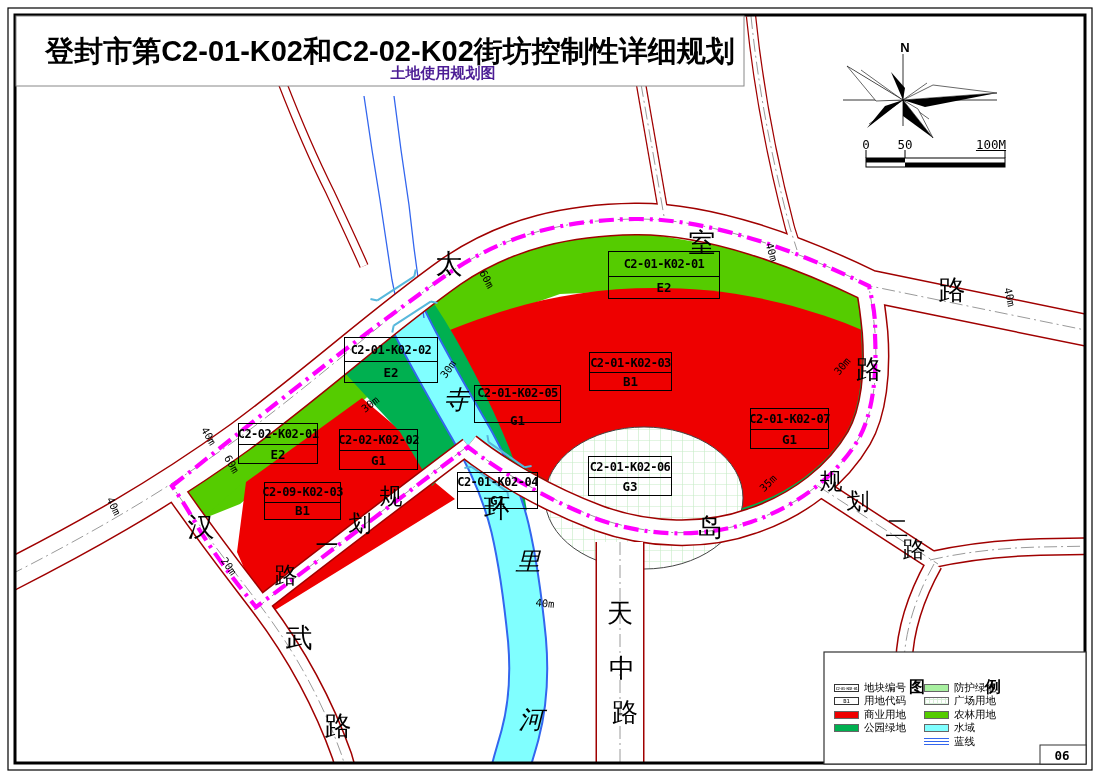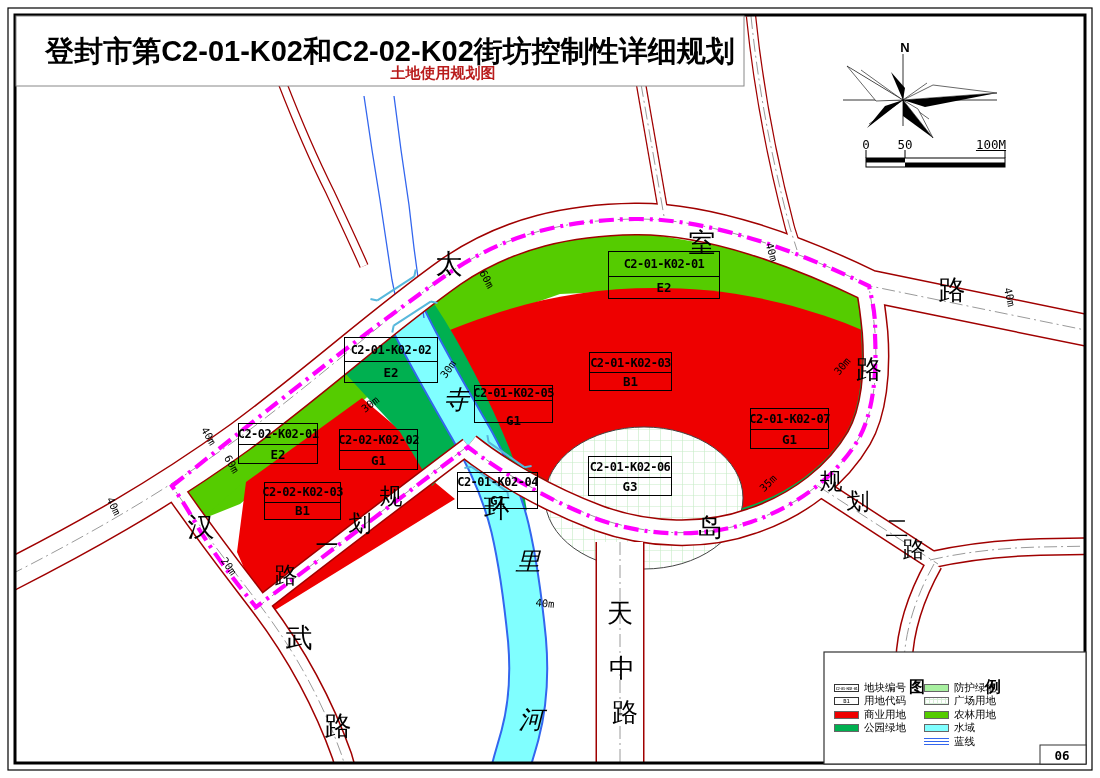--- a/index.html
+++ b/index.html
@@ -10,21 +10,21 @@
   *{box-sizing:border-box;margin:0;padding:0}
   html,body{width:1100px;height:778px;background:#fff;overflow:hidden;
     font-family:"Liberation Sans",sans-serif;}
   #page{position:relative;width:1100px;height:778px;background:#fff}
   #map-svg{position:absolute;left:0;top:0}
   #labels{position:absolute;left:0;top:0;width:1100px;height:778px;pointer-events:none}
   
   .title-main{position:absolute;left:390px;top:32px;transform:translateX(-50%);
     font-size:29px;font-weight:bold;white-space:nowrap;letter-spacing:0px;color:#000}
   .title-sub{position:absolute;left:443px;top:64px;transform:translateX(-50%);
-    font-size:15px;font-weight:bold;white-space:nowrap;color:#b91c1c}
+    font-size:15px;font-weight:bold;white-space:nowrap;color:#4c1d95}
   
   .parcel-label{position:absolute;border:1.6px solid #000;display:flex;flex-direction:column;
     background:transparent}
   .pl-code{flex:1.15;display:flex;align-items:center;justify-content:center;
     border-bottom:1.1px solid #000;font-family:"DejaVu Sans Mono",monospace;
     font-size:12px;font-weight:bold;letter-spacing:-0.5px;white-space:nowrap}
   .pl-use{flex:1;display:flex;align-items:center;justify-content:center;
     font-family:"DejaVu Sans Mono",monospace;font-size:12.5px;font-weight:bold}
   
   .map-char{position:absolute;transform:translate(-50%,-50%);color:#000;
@@ -265,21 +265,21 @@
         <div class="pl-use">E2</div>
       </div>
       <div class="parcel-label" style="left: 344px; top: 337px; width: 94px; height: 46px;">
         <div class="pl-code">C2-01-K02-02</div>
         <div class="pl-use">E2</div>
       </div>
       <div class="parcel-label" style="left: 589px; top: 352px; width: 83px; height: 39px;">
         <div class="pl-code">C2-01-K02-03</div>
         <div class="pl-use">B1</div>
       </div>
-      <div class="parcel-label" style="left: 474px; top: 385px; width: 79px; height: 38px; gap: 12px;">
+      <div class="parcel-label" style="left: 474px; top: 385px; width: 87px; height: 38px; gap: 12px;">
         <div class="pl-code">C2-01-K02-05</div>
         <div class="pl-use">G1</div>
       </div>
       <div class="parcel-label" style="left: 457px; top: 444px; width: 81px; height: 37px; margin-top: 28px;">
         <div class="pl-code">C2-01-K02-04</div>
         <div class="pl-use">G1</div>
       </div>
       <div class="parcel-label" style="left: 588px; top: 456px; width: 84px; height: 40px;">
         <div class="pl-code">C2-01-K02-06</div>
         <div class="pl-use">G3</div>
@@ -290,21 +290,21 @@
       </div>
       <div class="parcel-label" style="left: 238px; top: 423px; width: 80px; height: 41px;">
         <div class="pl-code">C2-02-K02-01</div>
         <div class="pl-use">E2</div>
       </div>
       <div class="parcel-label" style="left: 339px; top: 429px; width: 79px; height: 41px;">
         <div class="pl-code">C2-02-K02-02</div>
         <div class="pl-use">G1</div>
       </div>
       <div class="parcel-label" style="left: 264px; top: 482px; width: 77px; height: 38px;">
-        <div class="pl-code">C2-02-K02-03</div>
+        <div class="pl-code">C2-09-K02-03</div>
         <div class="pl-use">B1</div>
       </div>
       <div class="map-char" style="left: 449px; top: 264px; font-size: 27px;">太</div>
       <div class="map-char" style="left: 702px; top: 243px; font-size: 27px;">室</div>
       <div class="map-char" style="left: 952px; top: 290px; font-size: 27px;">路</div>
       <div class="map-char" style="left: 497px; top: 508px; font-size: 26px;">环</div>
       <div class="map-char" style="left: 710px; top: 527px; font-size: 26px;">岛</div>
       <div class="map-char" style="left: 869px; top: 369px; font-size: 26px;">路</div>
       <div class="map-char" style="left: 620px; top: 613px; font-size: 26px;">天</div>
       <div class="map-char" style="left: 622px; top: 668px; font-size: 26px;">中</div>

